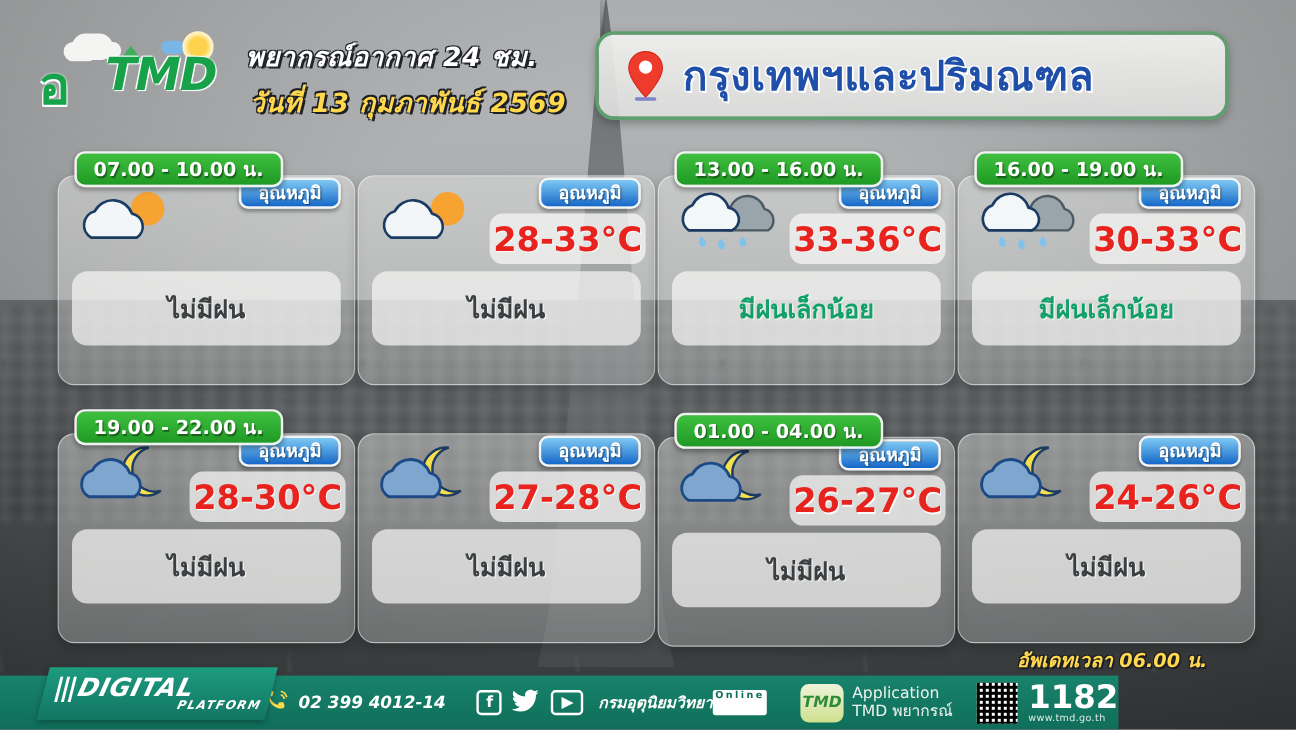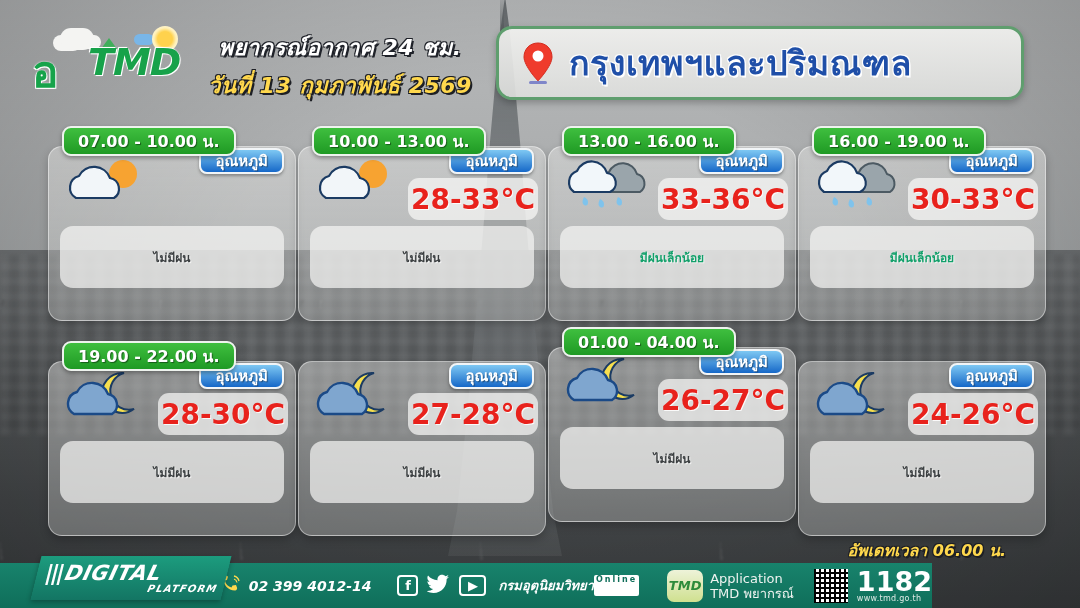--- a/index.html
+++ b/index.html
@@ -84,21 +84,21 @@
     background:#79b6e8; border-radius:7px;
   }
   .logo-tmd .tree {
     position:absolute; left:68px; top:16px; width:0; height:0;
     border-left:11px solid transparent; border-right:11px solid transparent;
     border-bottom:15px solid #3fae5a;
   }
 
   .hdr-title {
     position:absolute; left:205px; top:30px; width:270px;
-    text-align:center;
+    text-align:left;
     font-size:22px; font-weight:bold; color:#ffffff; font-style:italic;
     text-shadow:2px 2px 0 #20232a, -1px -1px 0 #20232a, 1px -1px 0 #20232a, -1px 1px 0 #20232a;
     letter-spacing:.5px;
   }
   .hdr-date {
     position:absolute; left:205px; top:68px; width:270px;
     text-align:center;
     font-size:22px; font-weight:bold; font-style:italic; color:#ffd84d;
     text-shadow:2px 2px 0 #1d1f24, -1px -1px 0 #1d1f24, 1px -1px 0 #1d1f24, -1px 1px 0 #1d1f24;
     letter-spacing:.5px;
@@ -165,21 +165,21 @@
   .temp-val span {
     font-size:28px; font-weight:bold; color:#e8221c; white-space:nowrap;
     text-shadow:1px 1px 0 rgba(255,255,255,.85);
   }
   .rain-box {
     position:absolute; left:12px; top:100px; width:224px; height:62px;
     background:rgba(246,246,245,.70); border-radius:13px;
     display:flex; align-items:center; justify-content:center;
   }
   .rain-box span {
-    font-size:12px; font-weight:bold; white-space:nowrap;
+    font-size:21px; font-weight:bold; white-space:nowrap;
     text-shadow:1px 1px 0 rgba(255,255,255,.7);
     font-family:Liberation Serif, serif;
   }
   .rain-none span { color:#3b3f41; }
   .rain-some span { color:#11a06a; }
 
   
   .update-time {
     position:absolute; right:74px; top:538px;
     font-size:16px; font-weight:bold; font-style:italic; color:#ffd84d;
@@ -282,23 +282,20 @@
     </svg></div>
     <div class="temp-badge">
       <span>อุณหภูมิ</span>
     </div>
     <div class="rain-box rain-none">
       <span>ไม่มีฝน</span>
     </div>
     </div>
     <div class="fcard" style="left: 298px; top: 0px;">
     <div class="cbody"></div>
-    <div class="time-badge">
-      <span>10.00 - 13.00 น.</span>
-    </div>
     <div class="wicon"><svg width="82" height="60" viewBox="0 0 82 60">
       <circle cx="57" cy="22" r="14" fill="#f7a331"></circle>
       <path d="M10 46 a12 12 0 0 1 3-22 a17 17 0 0 1 31 2 a11 11 0 0 1 4 20 z" fill="#f2f6f9" stroke="#1b3b63" stroke-width="2.2" stroke-linejoin="round"></path>
     </svg></div>
     <div class="temp-badge">
       <span>อุณหภูมิ</span>
     </div>
     <div class="temp-val">
       <span>28-33°C</span>
     </div>
@@ -378,21 +375,21 @@
     <div class="temp-badge">
       <span>อุณหภูมิ</span>
     </div>
     <div class="temp-val">
       <span>27-28°C</span>
     </div>
     <div class="rain-box rain-none">
       <span>ไม่มีฝน</span>
     </div>
     </div>
-    <div class="fcard" style="left: 548px; top: 201px;">
+    <div class="fcard" style="left: 548px; top: 218px;">
     <div class="cbody"></div>
     <div class="time-badge">
       <span>01.00 - 04.00 น.</span>
     </div>
     <div class="wicon"><svg width="82" height="60" viewBox="0 0 82 60">
     <path d="M58 6 a20 20 0 1 0 10 36 a16 16 0 0 1 -10 -36 z" fill="#f7df4e" stroke="#1b3b63" stroke-width="2"></path>
     <path d="M8 47 a12 12 0 0 1 3-22 a17 17 0 0 1 31 2 a11 11 0 0 1 4 20 z" fill="#7fa6cf" stroke="#1b4a87" stroke-width="2.4" stroke-linejoin="round"></path>
   </svg></div>
     <div class="temp-badge">
       <span>อุณหภูมิ</span>

